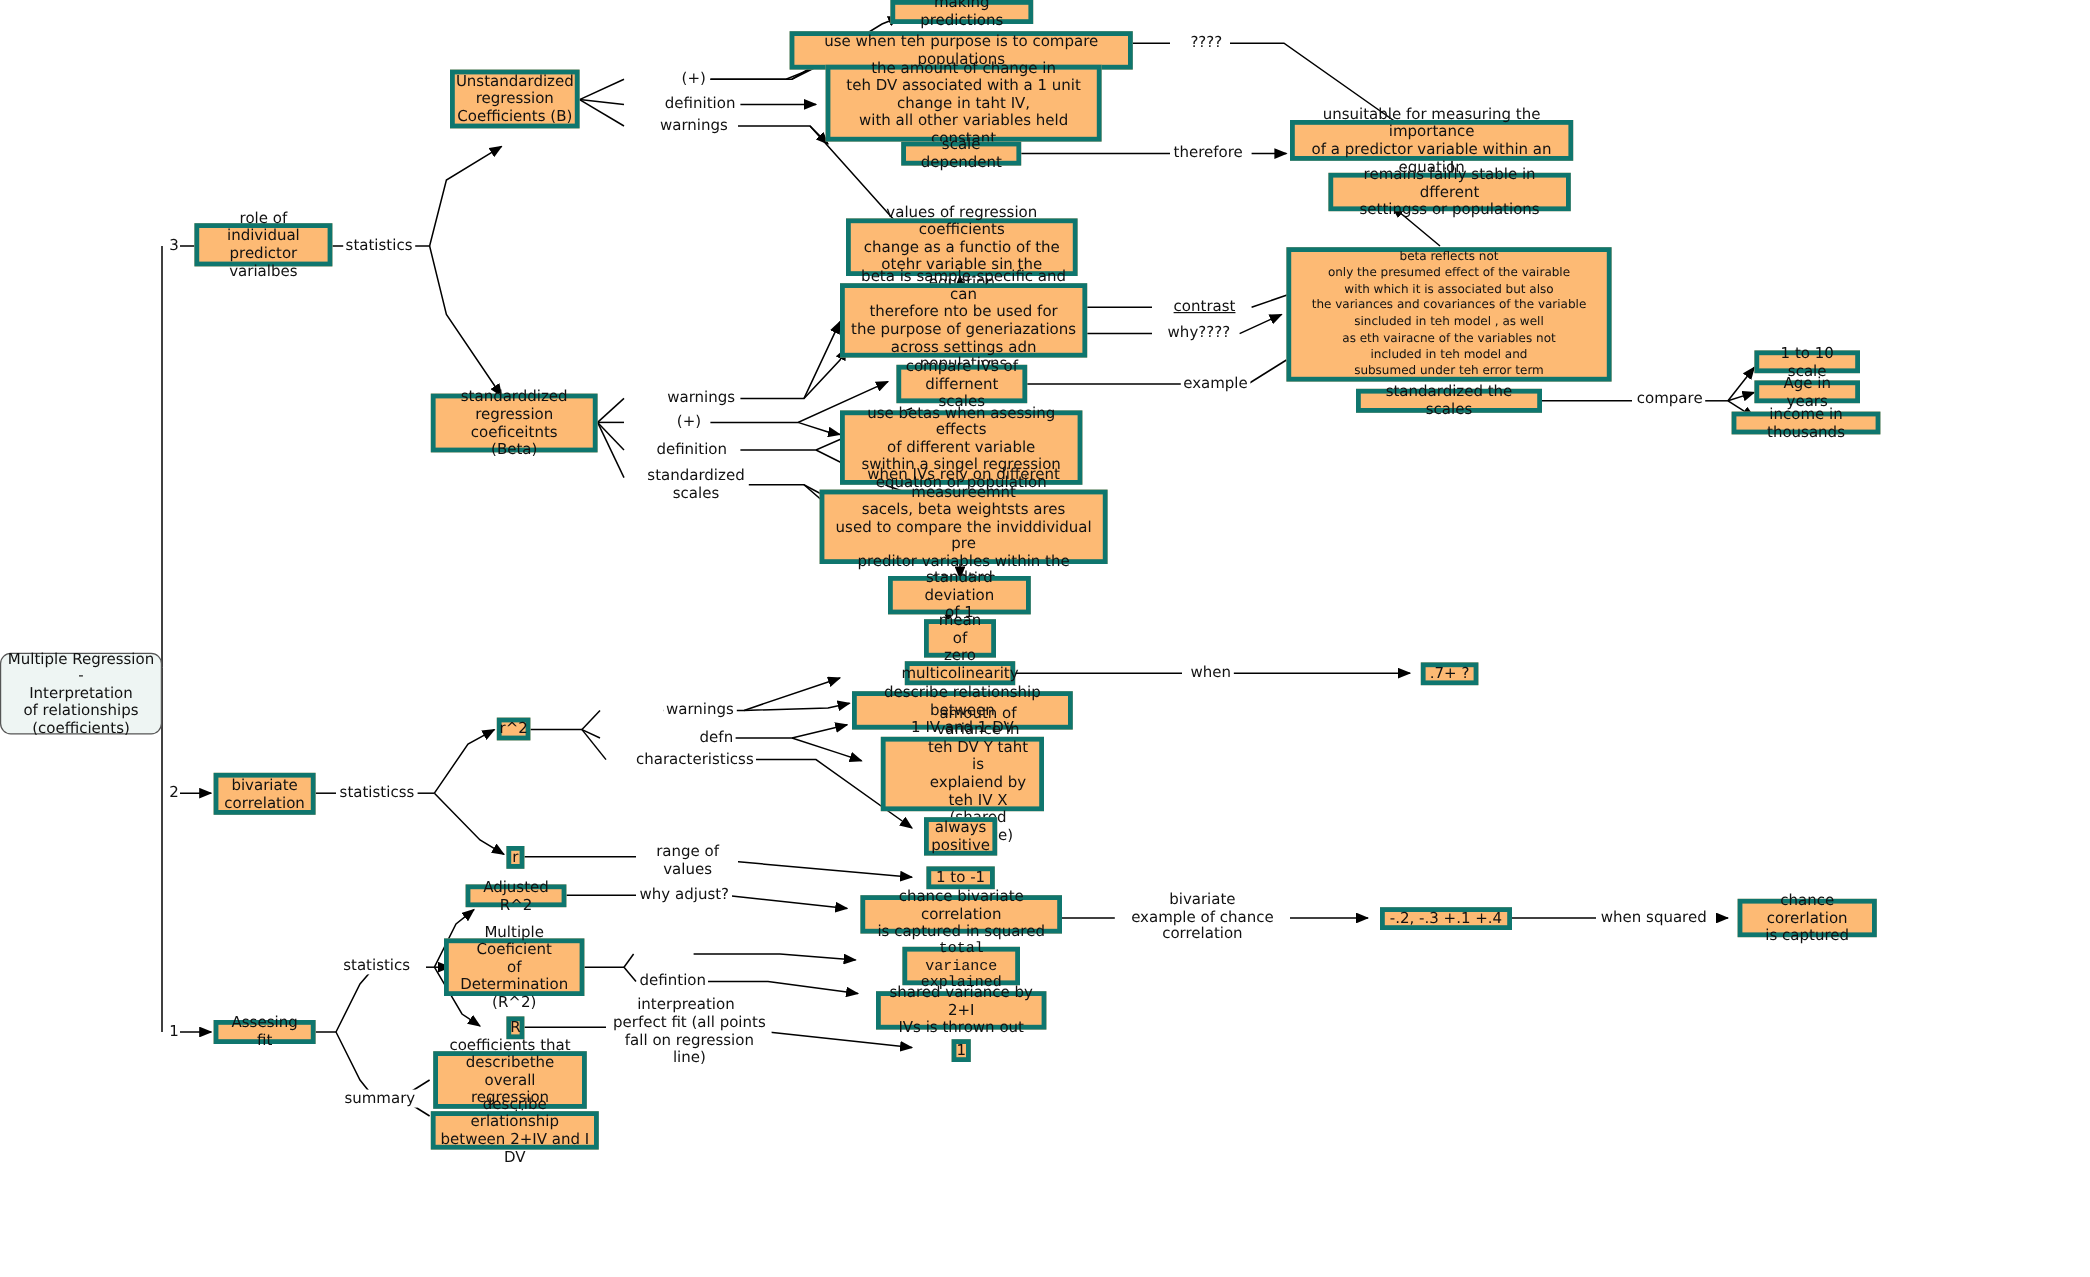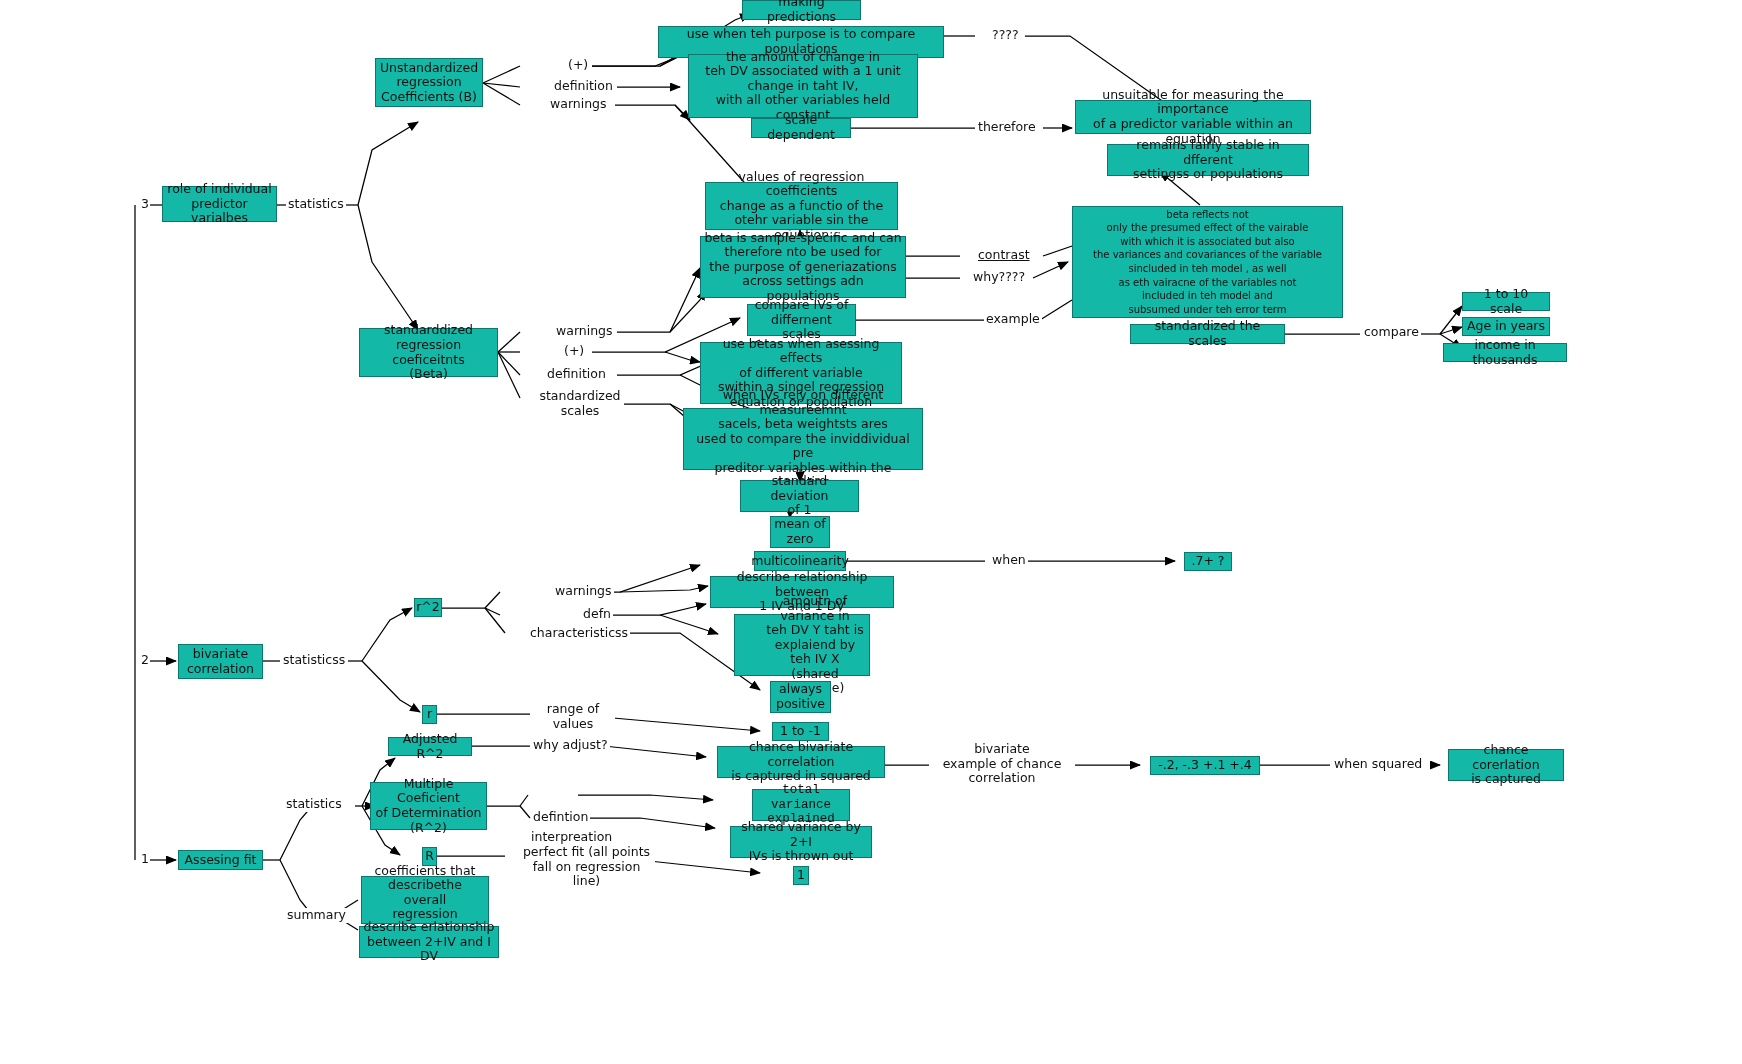--- a/index.html
+++ b/index.html
@@ -1,22 +1,22 @@
 <!DOCTYPE html>
 <html><head>
 <meta charset="utf-8">
 <style>
   html,body{margin:0;padding:0;background:#ffffff;}
   body{font-family:"DejaVu Sans","Liberation Sans",sans-serif;}
   #canvas{position:relative;width:1742px;height:1064px;background:#fff;overflow:hidden;}
   svg.edges{position:absolute;left:0;top:0;width:1742px;height:1064px;pointer-events:none;}
   .node{
     position:absolute;
-    background:#14b8a6;
-    border:1px solid #0f766e;
+    background:#fdba74;
+    border:4px solid #0f766e;
     color:#111;
     font-size:12.5px;
     line-height:14.6px;
     text-align:center;
     display:flex;
     align-items:center;
     justify-content:center;
     box-sizing:border-box;
     padding:1px 3px;
     white-space:pre-line;
@@ -176,20 +176,24 @@
       <path d="M885,765 L930,765"></path>
       <path d="M1070,765 L1140,765" marker-end="url(#ah)"></path>
       <path d="M1260,765 L1330,765"></path>
       <path d="M1435,765 L1440,765" marker-end="url(#ah)"></path>
 
       <path d="M334,915 L358,900"></path>
       <path d="M334,915 L358,930"></path>
     </g>
   </svg>
 
+  <div class="node root" style="left:0px;top:544px;width:135px;height:68px;">Multiple Regression -
+Interpretation
+of relationships
+(coefficients)</div>
 
   <div class="node" style="left:162px;top:186px;width:115px;height:36px;">role of individual
 predictor varialbes</div>
   <div class="node" style="left:178px;top:644px;width:85px;height:35px;">bivariate
 correlation</div>
   <div class="node" style="left:178px;top:850px;width:85px;height:20px;">Assesing fit</div>
 
   <div class="node" style="left:375px;top:58px;width:108px;height:49px;">Unstandardized
 regression
 Coefficients (B)</div>
@@ -309,21 +313,21 @@
   <div class="elabel" style="left:564px;top:607px;margin-left:17px;">defn</div>
   <div class="elabel" style="left:528px;top:626px;">characteristicss</div>
   <div class="elabel" style="left:990px;top:553px;">when</div>
   <div class="elabel" style="left:531px;top:702px;width:80px;">range of
 values</div>
 
   <div class="elabel" style="left:531px;top:738px;">why adjust?</div>
   <div class="elabel" style="left:284px;top:797px;">statistics</div>
   <div class="elabel" style="left:529px;top:830px;">interpreation</div>
   <div class="elabel" style="left:531px;top:810px;">defintion</div>
-  <div class="elabel" style="left:506px;top:845px;width:133px;margin-left:12px;">perfect fit (all points
+  <div class="elabel" style="left:506px;top:845px;width:133px;">perfect fit (all points
 fall on regression line)</div>
   <div class="elabel" style="left:285px;top:908px;">summary</div>
   <div class="elabel" style="left:929px;top:742px;width:142px;">bivariate
 example of chance
 correlation</div>
   <div class="elabel" style="left:1332px;top:757px;">when squared</div>
 
 </div>
 
 </body></html>

